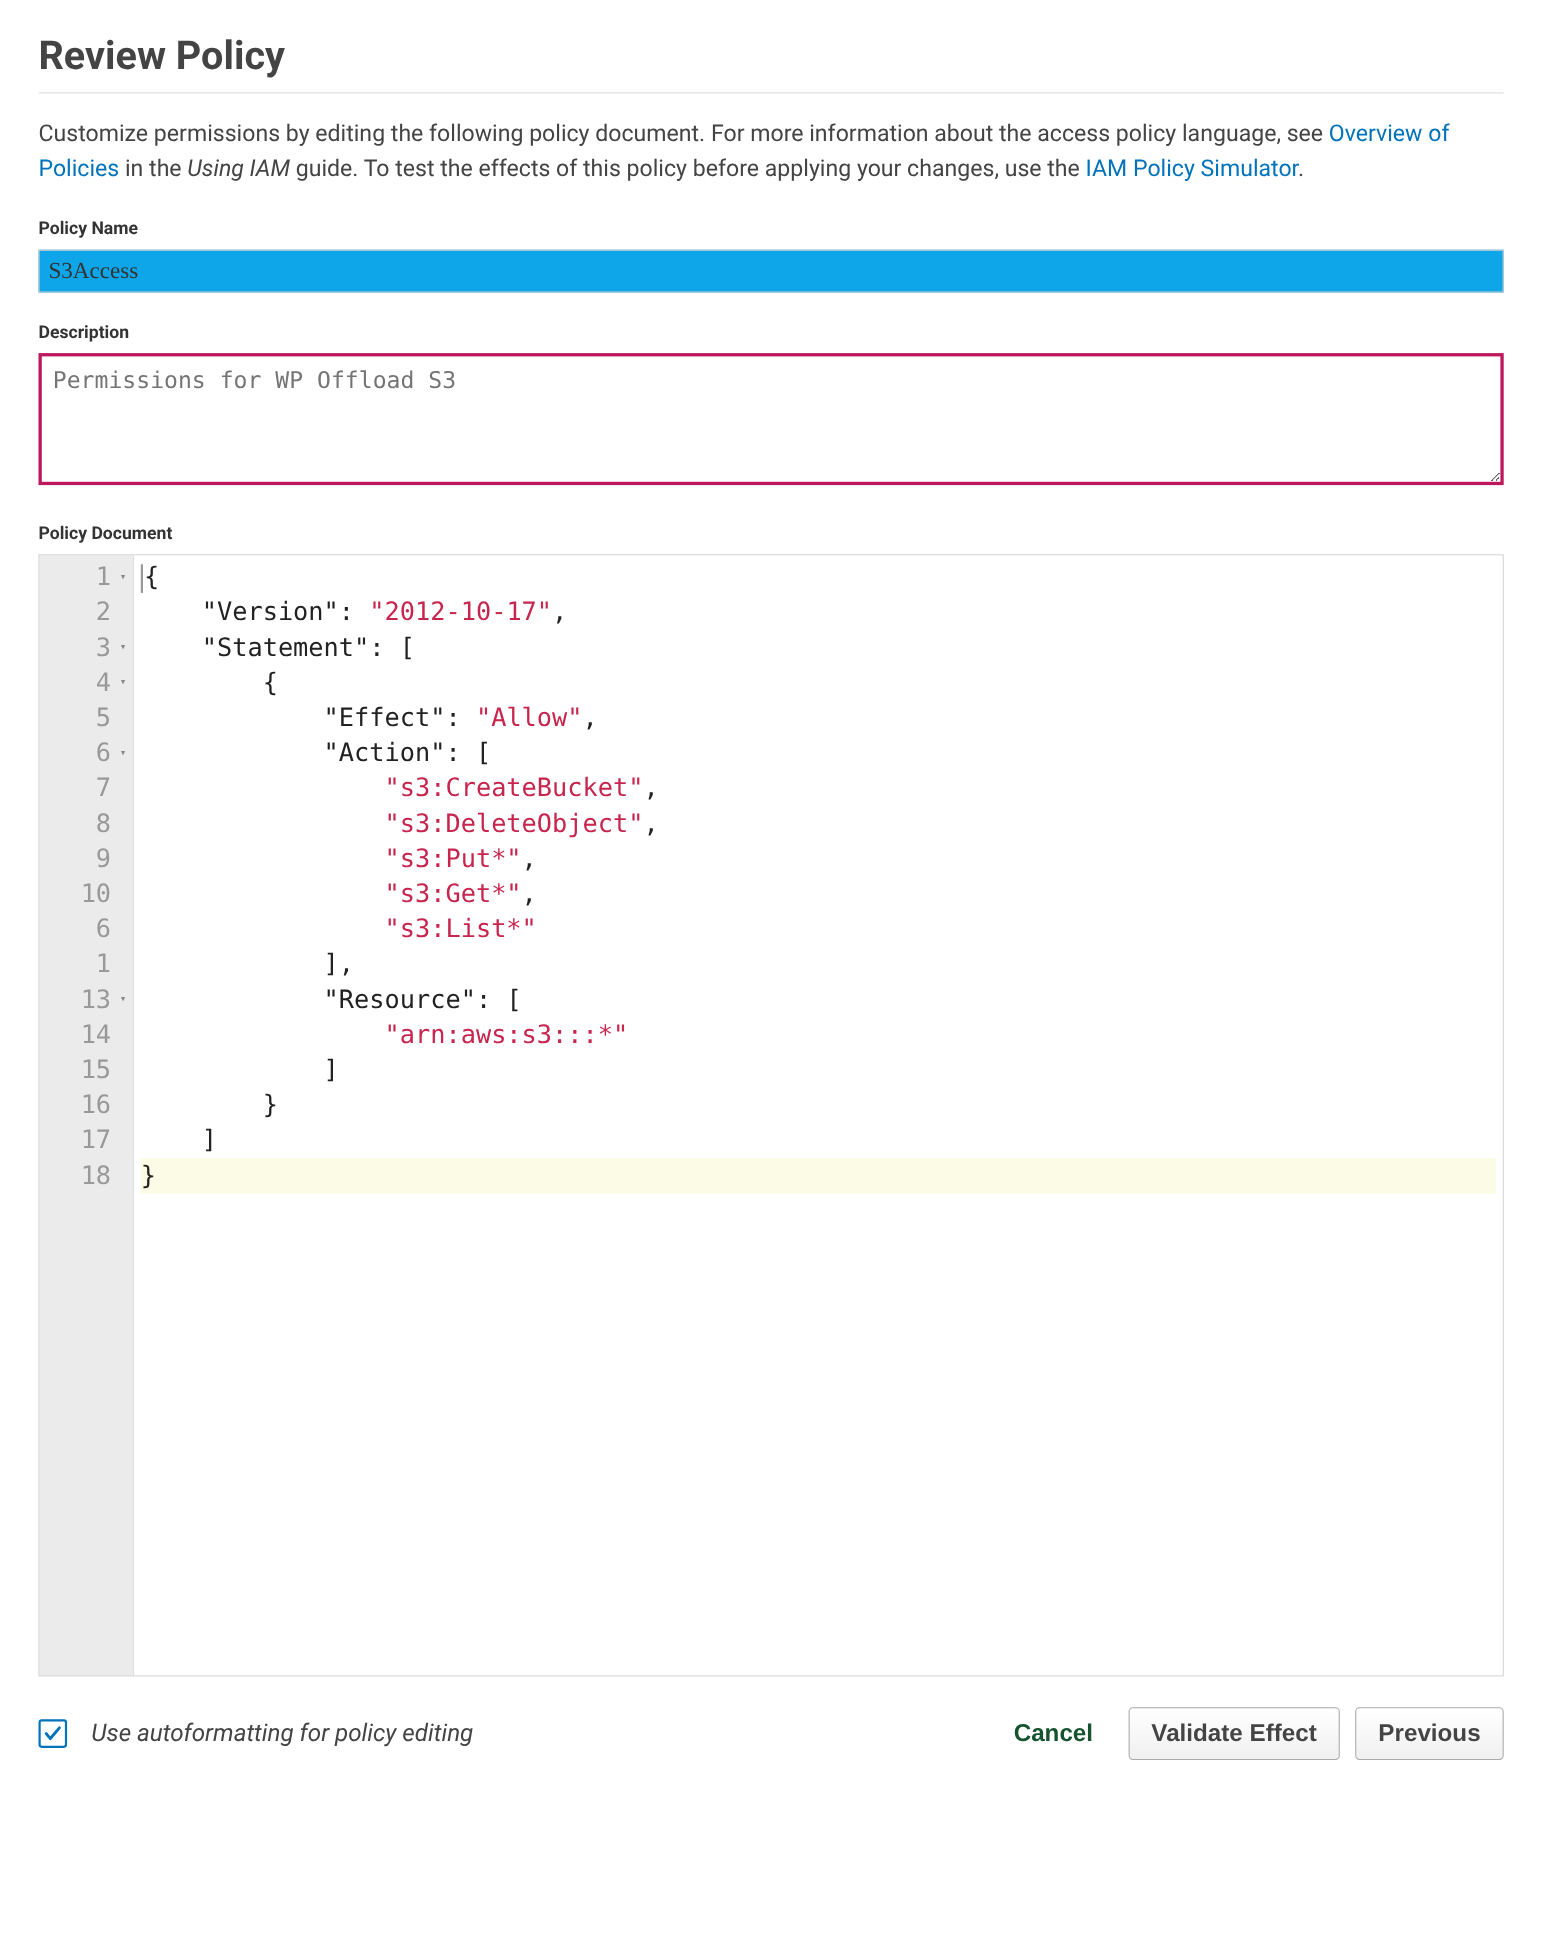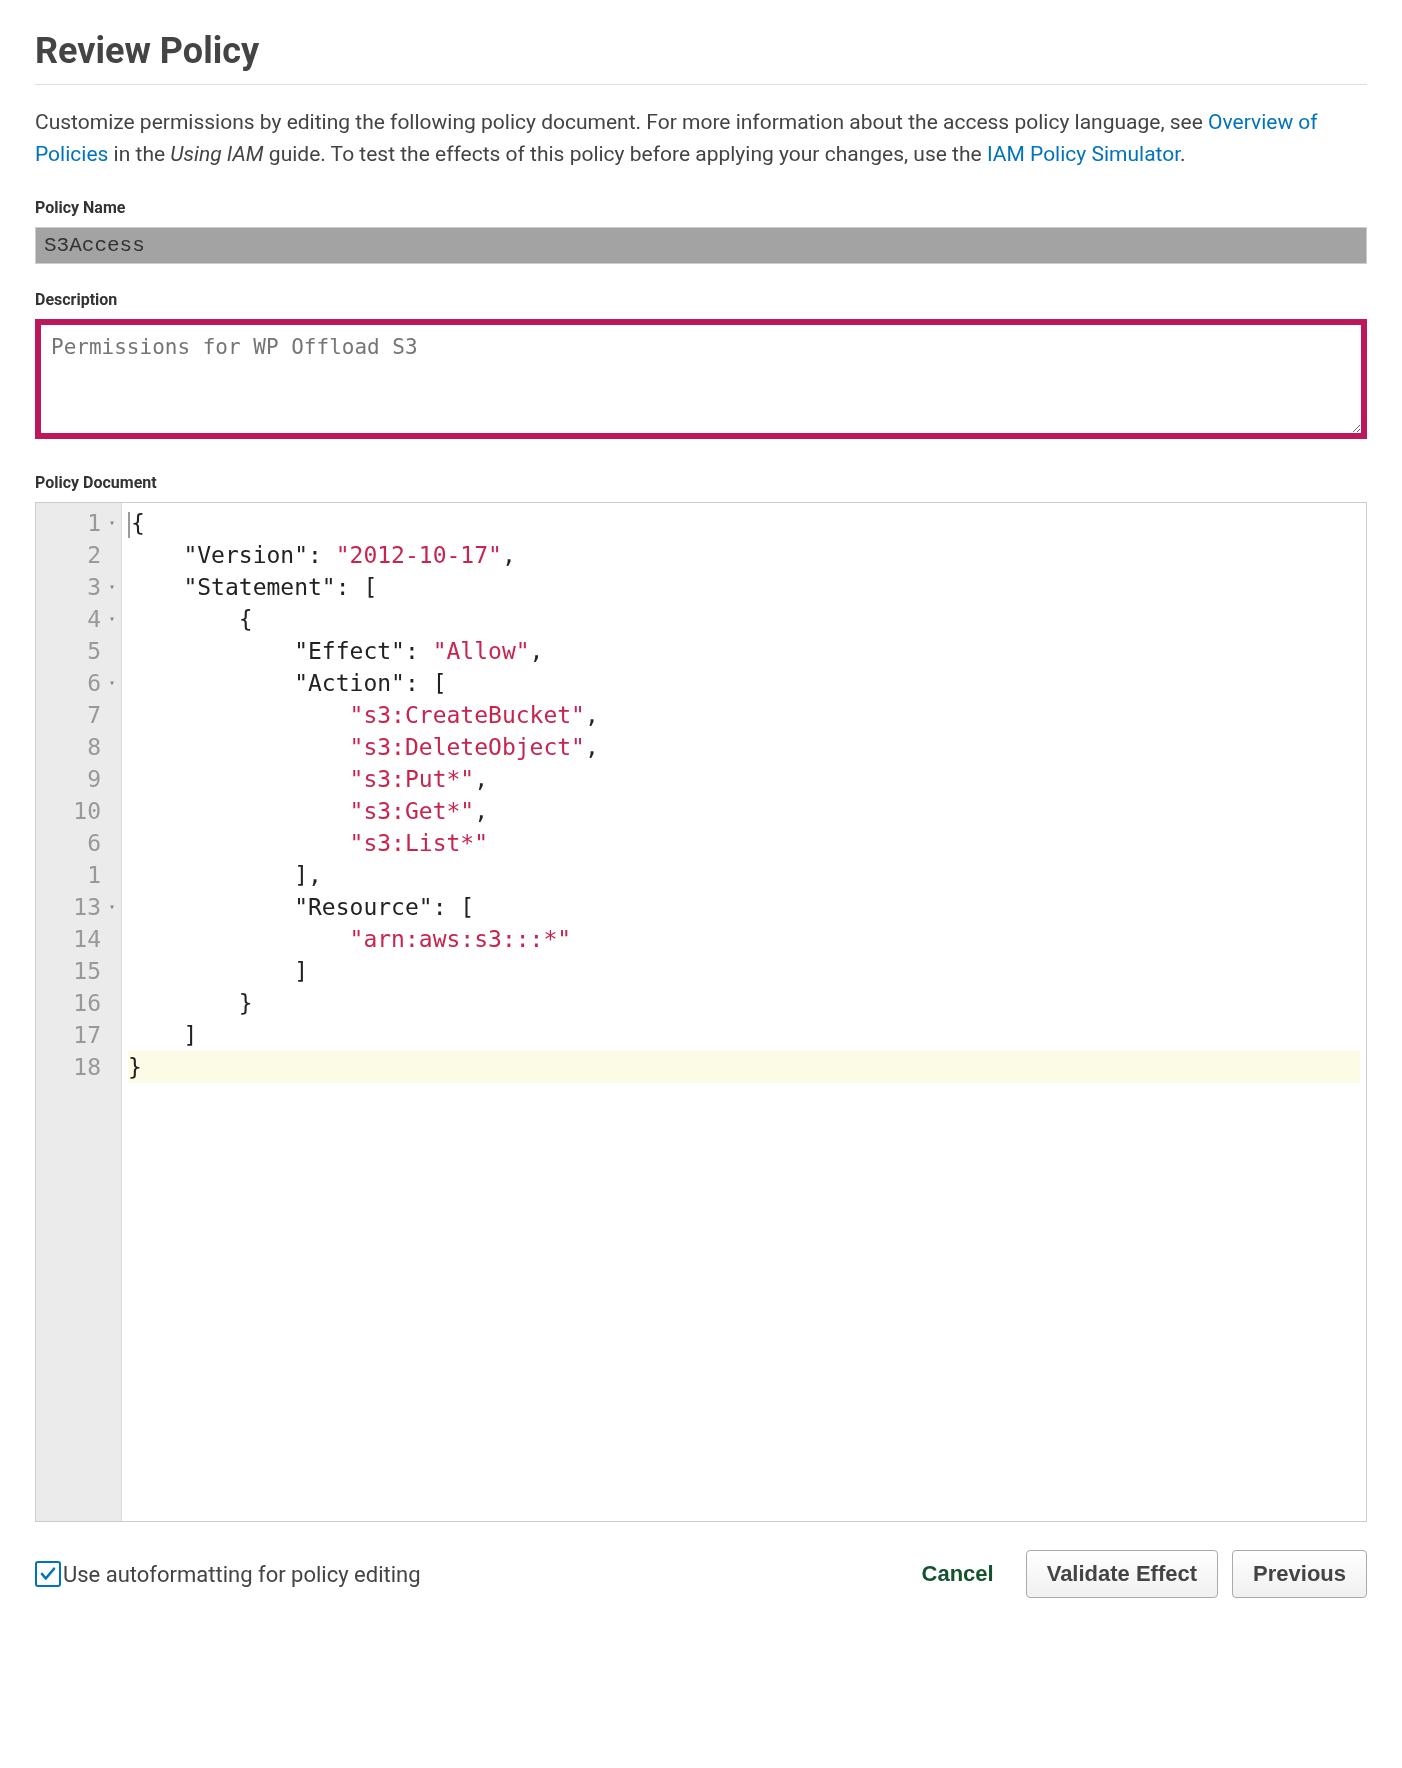--- a/index.html
+++ b/index.html
@@ -34,30 +34,30 @@
     .intro .italic { font-style: italic; }
     .label {
       font-size: 16px;
       font-weight: 700;
       color: #333;
       margin-bottom: 10px;
     }
     .text-input {
       width: 100%;
       border: 1px solid #ccc;
-      background: #a3a3a3;
-      font-family: Liberation Mono, monospace;
+      background: #0ea5e9;
+      font-family: Liberation Serif, serif;
       font-size: 21px;
       color: #333;
       padding: 6px 8px;
       margin-bottom: 26px;
     }
     .textarea {
       width: 100%;
-      border: 6px solid #be185d;
+      border: 3px solid #be185d;
       background: #fff;
       font-family: ui-monospace, Menlo, Consolas, monospace;
       font-size: 21px;
       color: #999;
       padding: 10px 10px;
       height: 120px;
       resize: both;
       margin-bottom: 30px;
     }
     .editor-wrap {
@@ -110,22 +110,23 @@
       margin-right: 1px;
     }
     .footer {
       display: flex;
       align-items: center;
       gap: 14px;
     }
     .footer-left {
       display: flex;
       align-items: center;
-      gap: 2px;
+      gap: 22px;
       flex: 1;
+      font-style: italic;
     }
     .checkbox {
       width: 26px;
       height: 26px;
       border: 2px solid #0073bb;
       border-radius: 3px;
       display: flex;
       align-items: center;
       justify-content: center;
       background: #fff;

